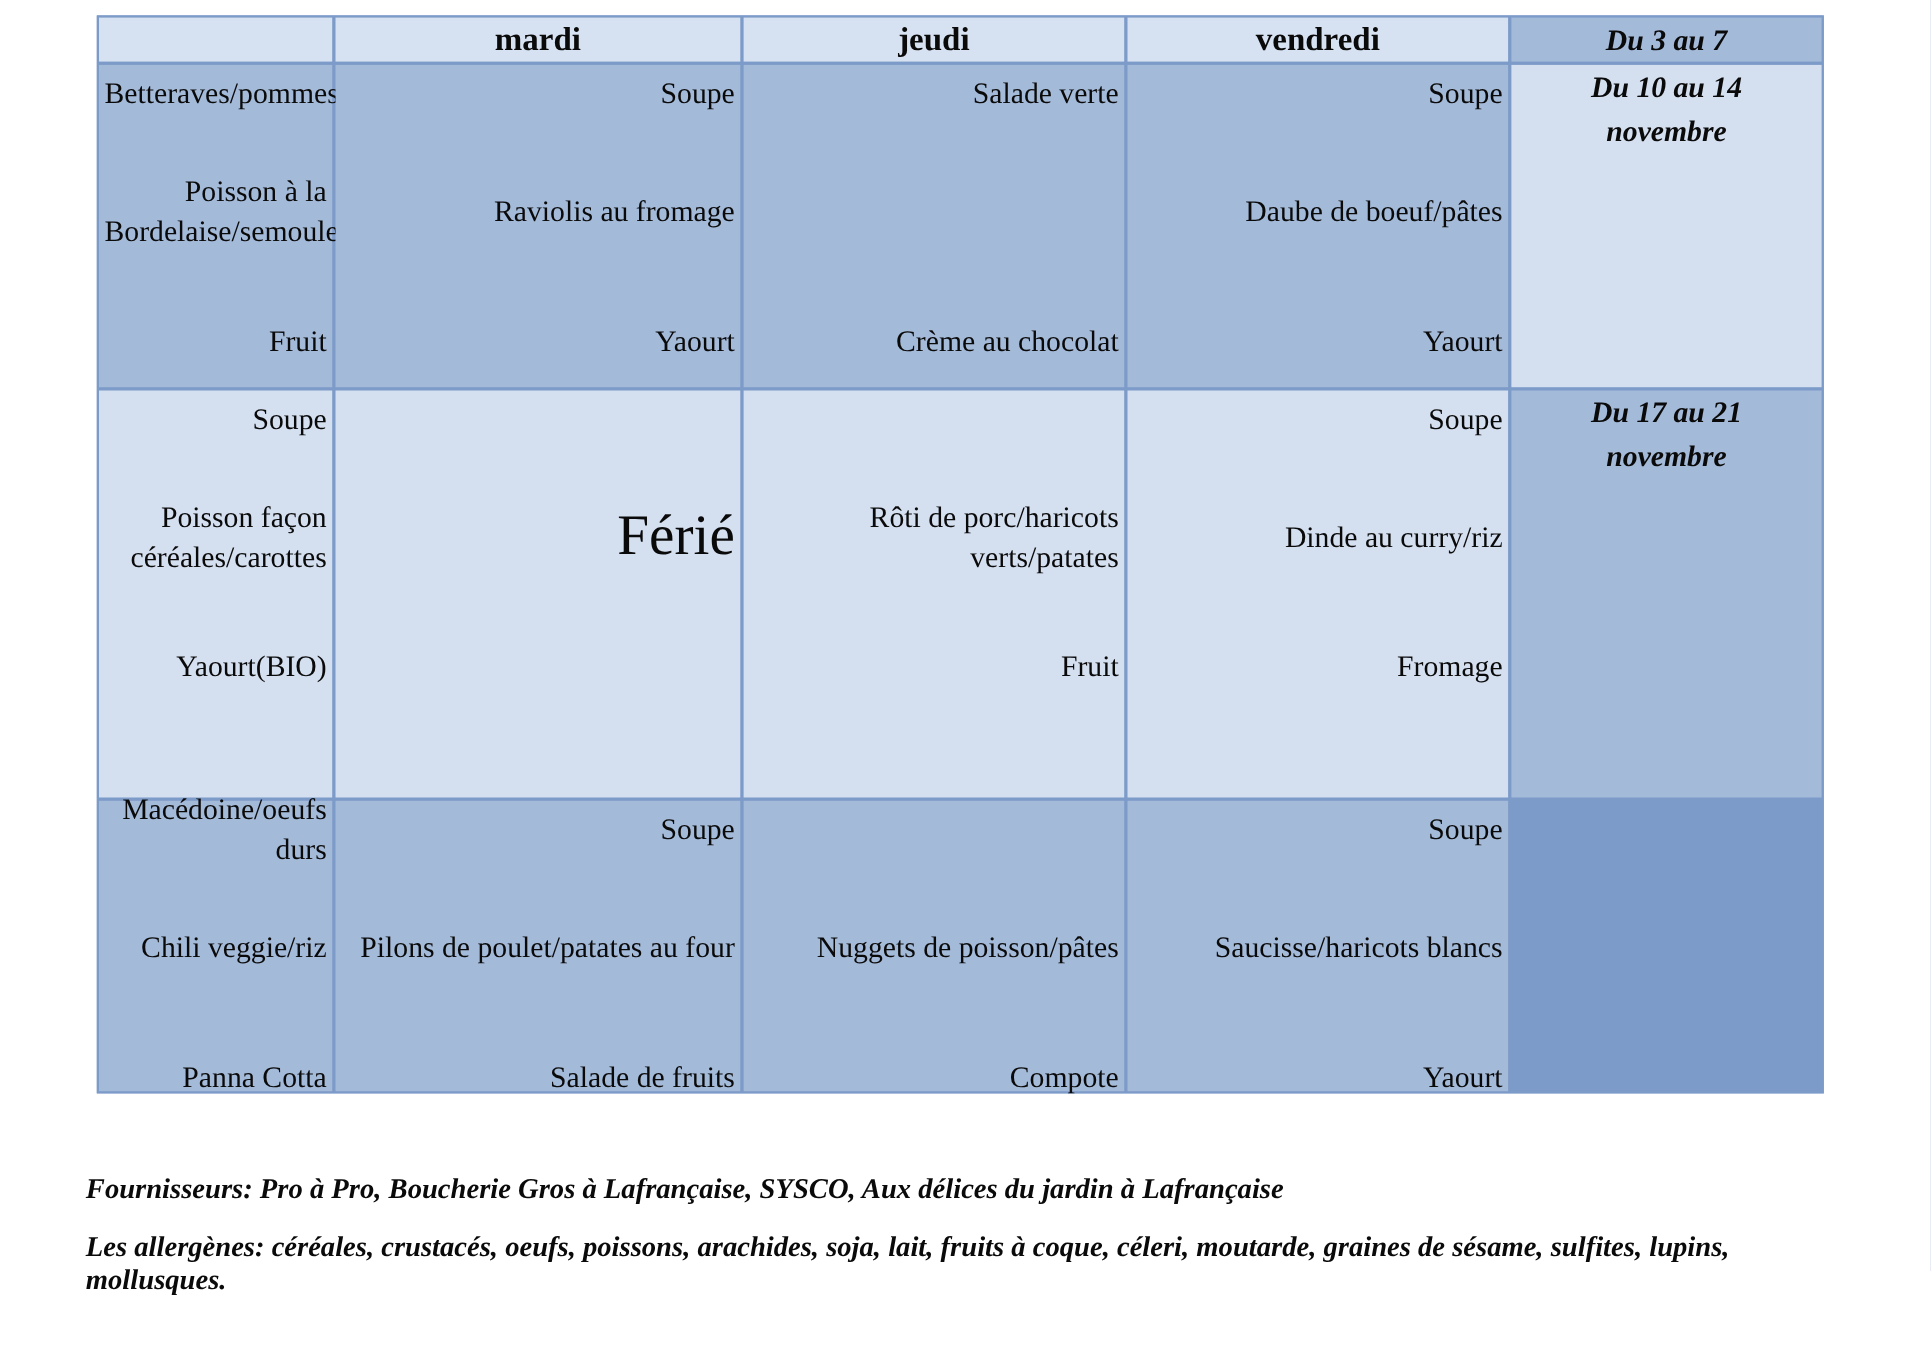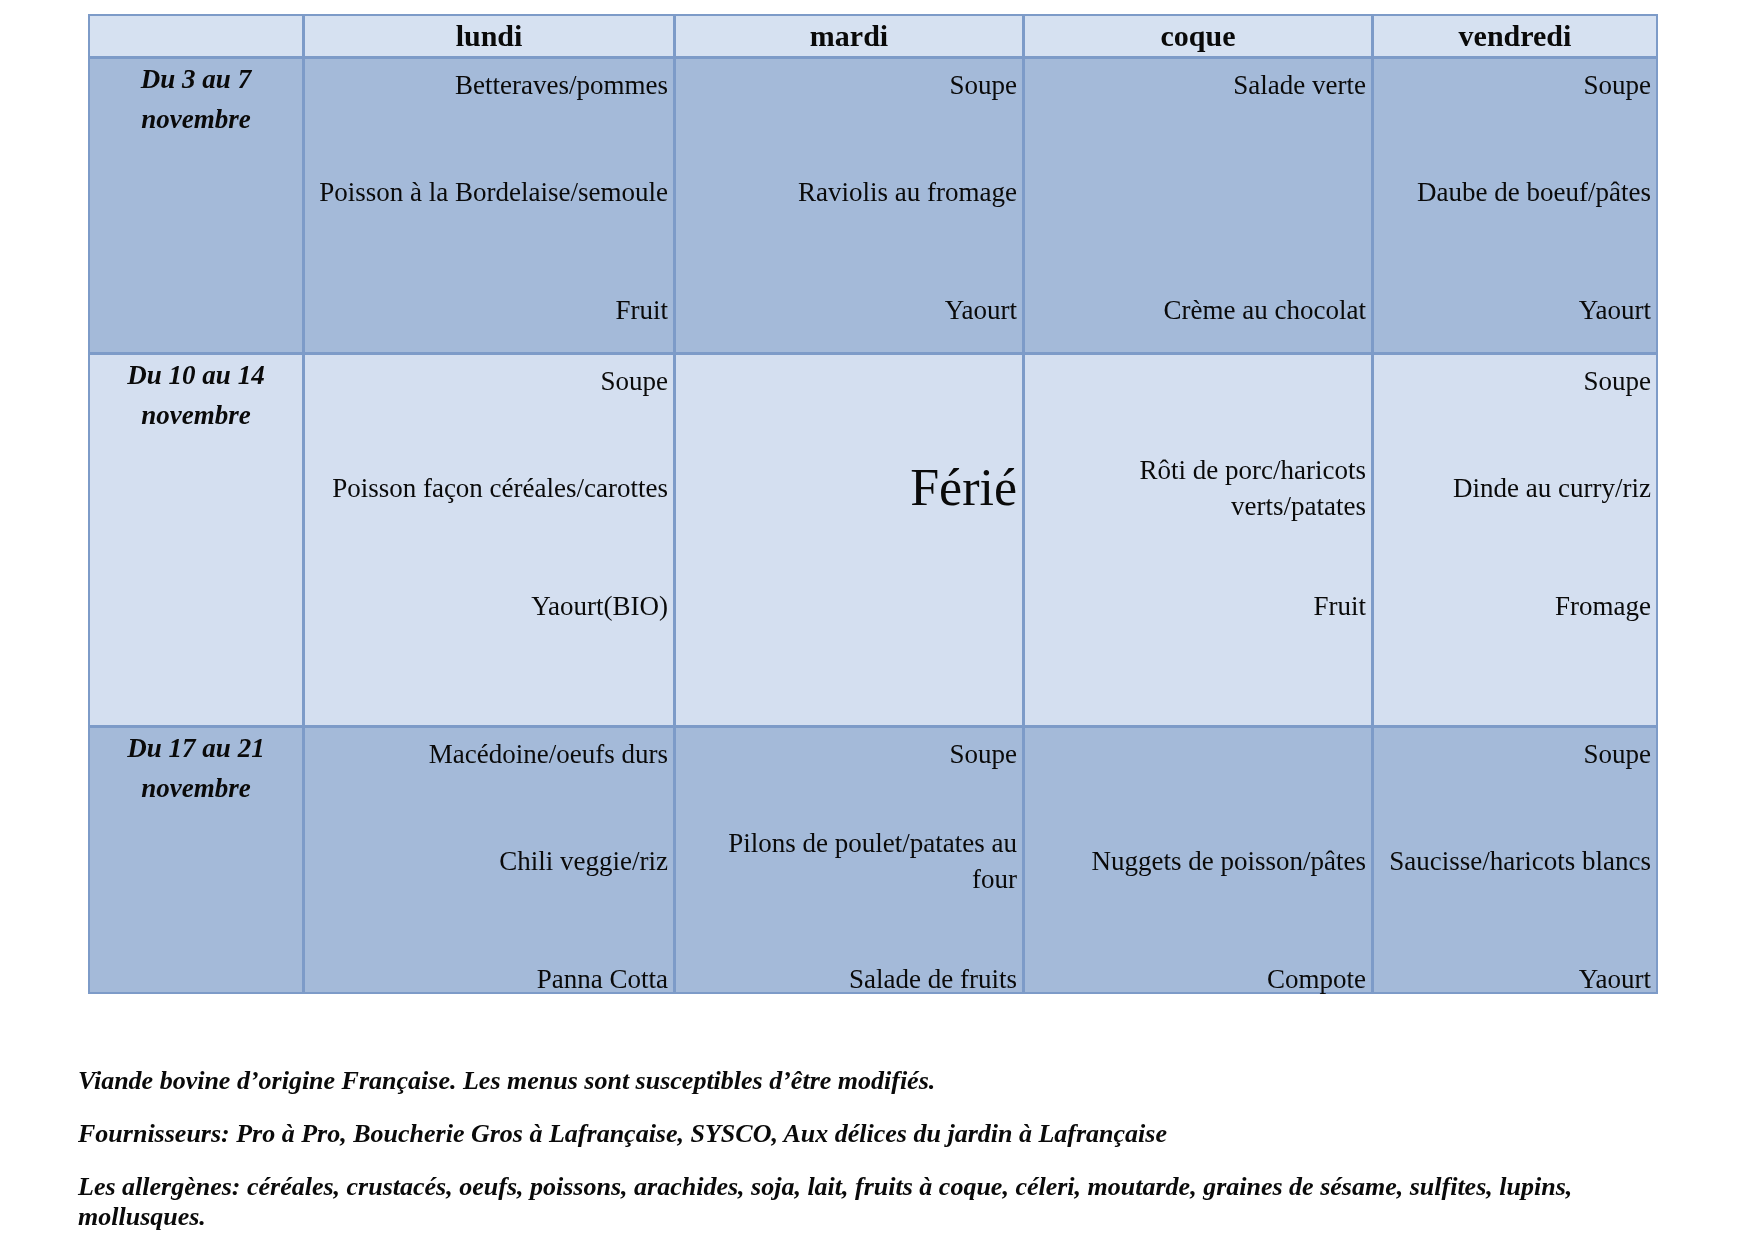--- a/index.html
+++ b/index.html
@@ -36,23 +36,22 @@
   .notes{position:absolute;left:78px;top:1066px;width:1620px;}
   .notes p{margin:0 0 23px 0;font-weight:bold;font-style:italic;font-size:26px;line-height:30px;}
 </style>
 </head>
 <body>
 
 <div class="canvas">
 
   <div class="menu-table">
       <div class="cell hdr"></div>
-      <div class="cell hdr">lundi</div>
       <div class="cell hdr">mardi</div>
-      <div class="cell hdr">coque</div>
+      <div class="cell hdr">jeudi</div>
       <div class="cell hdr">vendredi</div>
       <div class="cell week-label dark">
         <div>Du 3 au 7</div>
         <div>novembre</div>
       </div>
       <div class="cell dark">
         <div class="slot" style="top: 26px;">Betteraves/pommes</div>
         <div class="slot" style="top: 133px;">Poisson à la Bordelaise/semoule</div>
         <div class="slot" style="top: 251px;">Fruit</div>
       </div>
@@ -110,18 +109,17 @@
         <div class="slot" style="top: 251px;">Compote</div>
       </div>
       <div class="cell dark">
         <div class="slot" style="top: 26px;">Soupe</div>
         <div class="slot" style="top: 133px;">Saucisse/haricots blancs</div>
         <div class="slot" style="top: 251px;">Yaourt</div>
       </div>
     </div>
 
   <div class="notes">
-    <p>Viande bovine d’origine Française. Les menus sont susceptibles d’être modifiés.</p>
     <p>Fournisseurs: Pro à Pro, Boucherie Gros à Lafrançaise, SYSCO, Aux délices du jardin à Lafrançaise</p>
     <p>Les allergènes: céréales, crustacés, oeufs, poissons, arachides, soja, lait, fruits à coque, céleri, moutarde, graines de sésame, sulfites, lupins, mollusques.</p>
   </div>
 
 </div>
 
 </body></html>

